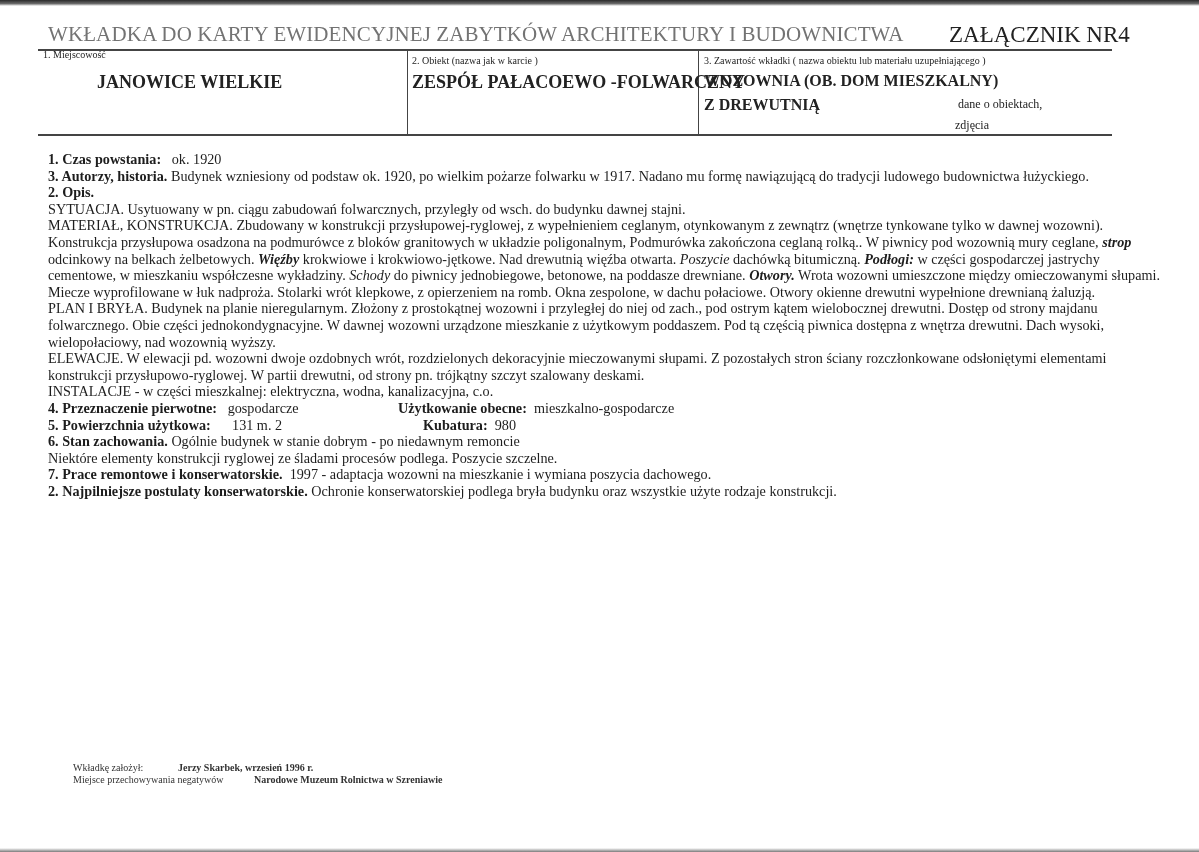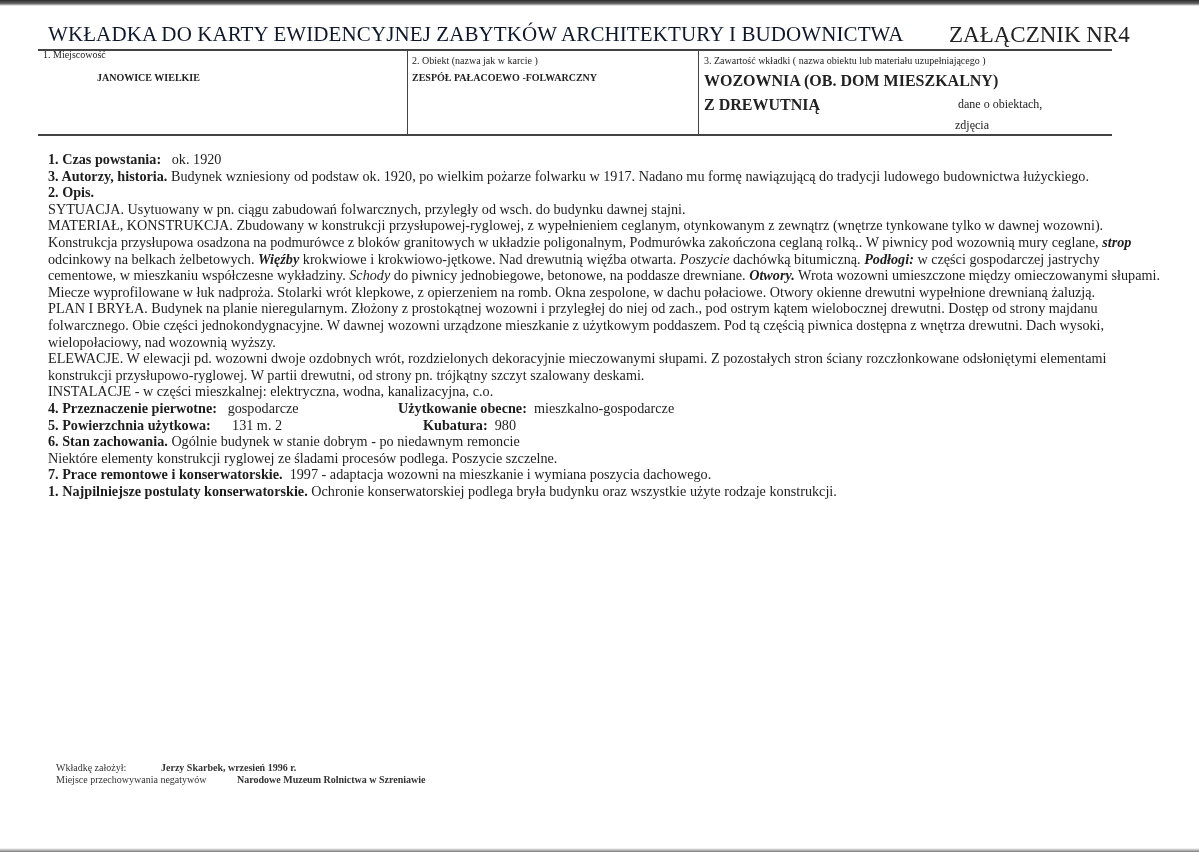--- a/index.html
+++ b/index.html
@@ -6,36 +6,36 @@
   body {
     width: 1199px; height: 852px; overflow: hidden;
     background: #ffffff;
     font-family: "Liberation Serif", "DejaVu Serif", serif;
     color: #1a1a1a;
     position: relative;
   }
   .scan-top { position: absolute; left: 0; top: 0; width: 1199px; height: 6px; background: linear-gradient(#2a2a2a, #6a6a6a 60%, #ffffff); }
   .scan-bottom { position: absolute; left: 0; bottom: 0; width: 1199px; height: 4px; background: linear-gradient(#ffffff, #7a7a7a); }
   .title-row { position: absolute; left: 38px; top: 22px; width: 1074px; height: 26px; }
-  .title { position: absolute; left: 10px; top: 0; font-size: 21px; letter-spacing: 0.1px; white-space: nowrap; color: #0f172a; }
+  .title { position: absolute; left: 10px; top: 0; font-size: 21px; letter-spacing: 0.1px; white-space: nowrap; color: #737373; }
   .annex { position: absolute; left: 911px; top: 0; font-size: 23px; white-space: nowrap; color: #222; }
   .hline { position: absolute; background: #444; }
   .vline { position: absolute; background: #444; }
   .cell-label { position: absolute; font-size: 10px; white-space: nowrap; color: #222; }
-  .cell-value { position: absolute; font-size: 10px; font-weight: bold; white-space: nowrap; color: #222; }
+  .cell-value { position: absolute; font-size: 18px; font-weight: bold; white-space: nowrap; color: #222; }
   .cell-note { position: absolute; font-size: 12px; white-space: nowrap; color: #222; }
   .body-text { position: absolute; left: 48px; top: 151px; width: 1120px; font-size: 14.2px; line-height: 16.6px; color: #1d1d1d; }
   .body-text p { margin: 0; }
   .b { font-weight: bold; }
   .i { font-style: italic; }
   .bi { font-weight: bold; font-style: italic; }
   .pair { display: flex; }
   .pair .c1 { width: 350px; }
   .footer { position: absolute; left: 56px; top: 762px; font-size: 10px; line-height: 12px; color: #333; }
-  .footer .row { display: flex; }
+  .footer .row { display: flex; margin-left: 17px; }
 </style>
 </head>
 <body>
 
 <div class="scan-top"></div>
 
 <div class="title-row">
   <div class="title">WKŁADKA DO KARTY EWIDENCYJNEJ ZABYTKÓW ARCHITEKTURY I BUDOWNICTWA</div>
   <div class="annex">ZAŁĄCZNIK NR4</div>
 </div>
@@ -97,21 +97,21 @@
   <p>
     <span class="b">6. Stan zachowania.</span>
     <span>Ogólnie budynek w stanie dobrym - po niedawnym remoncie</span>
   </p>
   <p>Niektóre elementy konstrukcji ryglowej ze śladami procesów podlega. Poszycie szczelne.</p>
   <p>
     <span class="b">7. Prace remontowe i konserwatorskie.</span>&nbsp;
     <span>1997 - adaptacja wozowni na mieszkanie i wymiana poszycia dachowego.</span>
   </p>
   <p>
-    <span class="b">1. Najpilniejsze postulaty konserwatorskie.</span>
+    <span class="b">2. Najpilniejsze postulaty konserwatorskie.</span>
     <span>Ochronie konserwatorskiej podlega bryła budynku oraz wszystkie użyte rodzaje konstrukcji.</span>
   </p>
 </div>
 
 <div class="footer">
   <div class="row">
     <span style="width:105px;">Wkładkę założył:</span>
     <span class="b">Jerzy Skarbek, wrzesień 1996 r.</span>
   </div>
   <div class="row">

